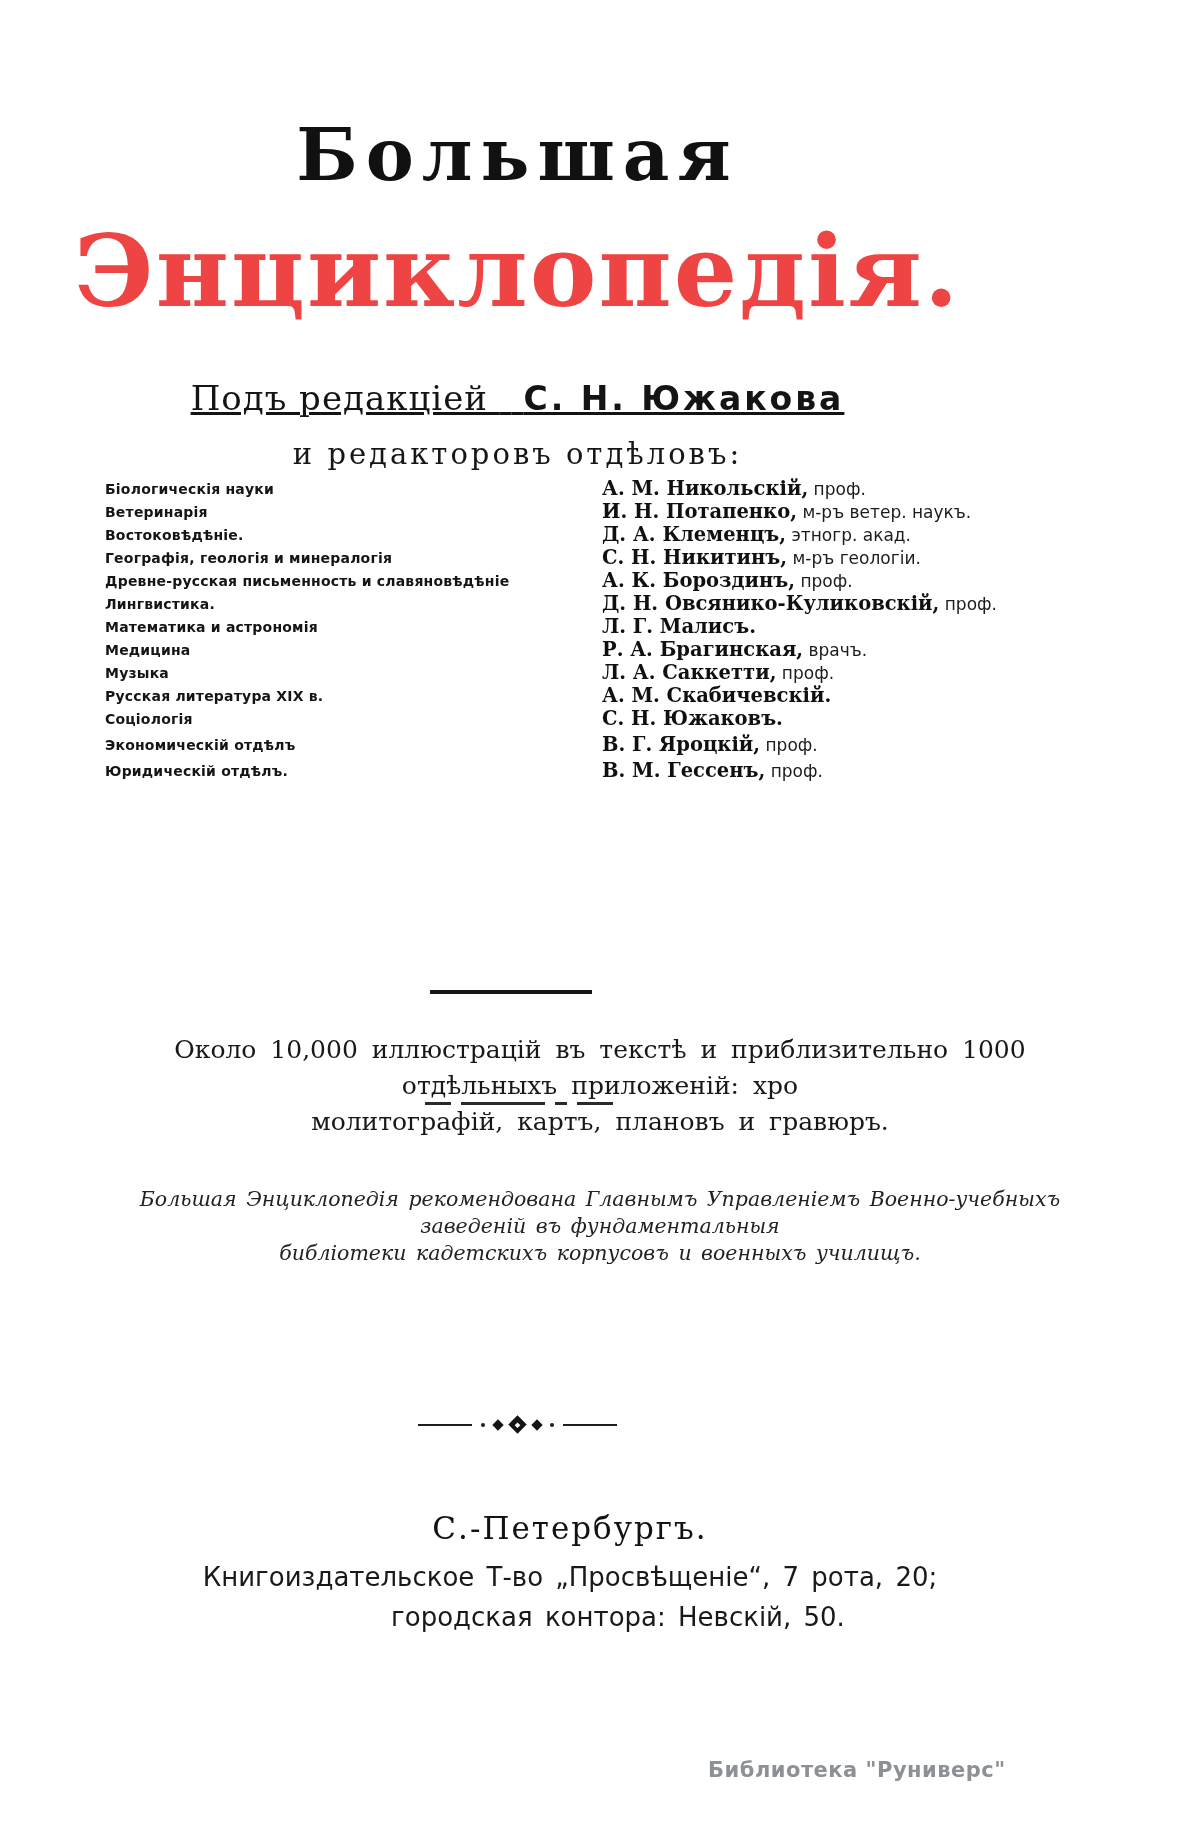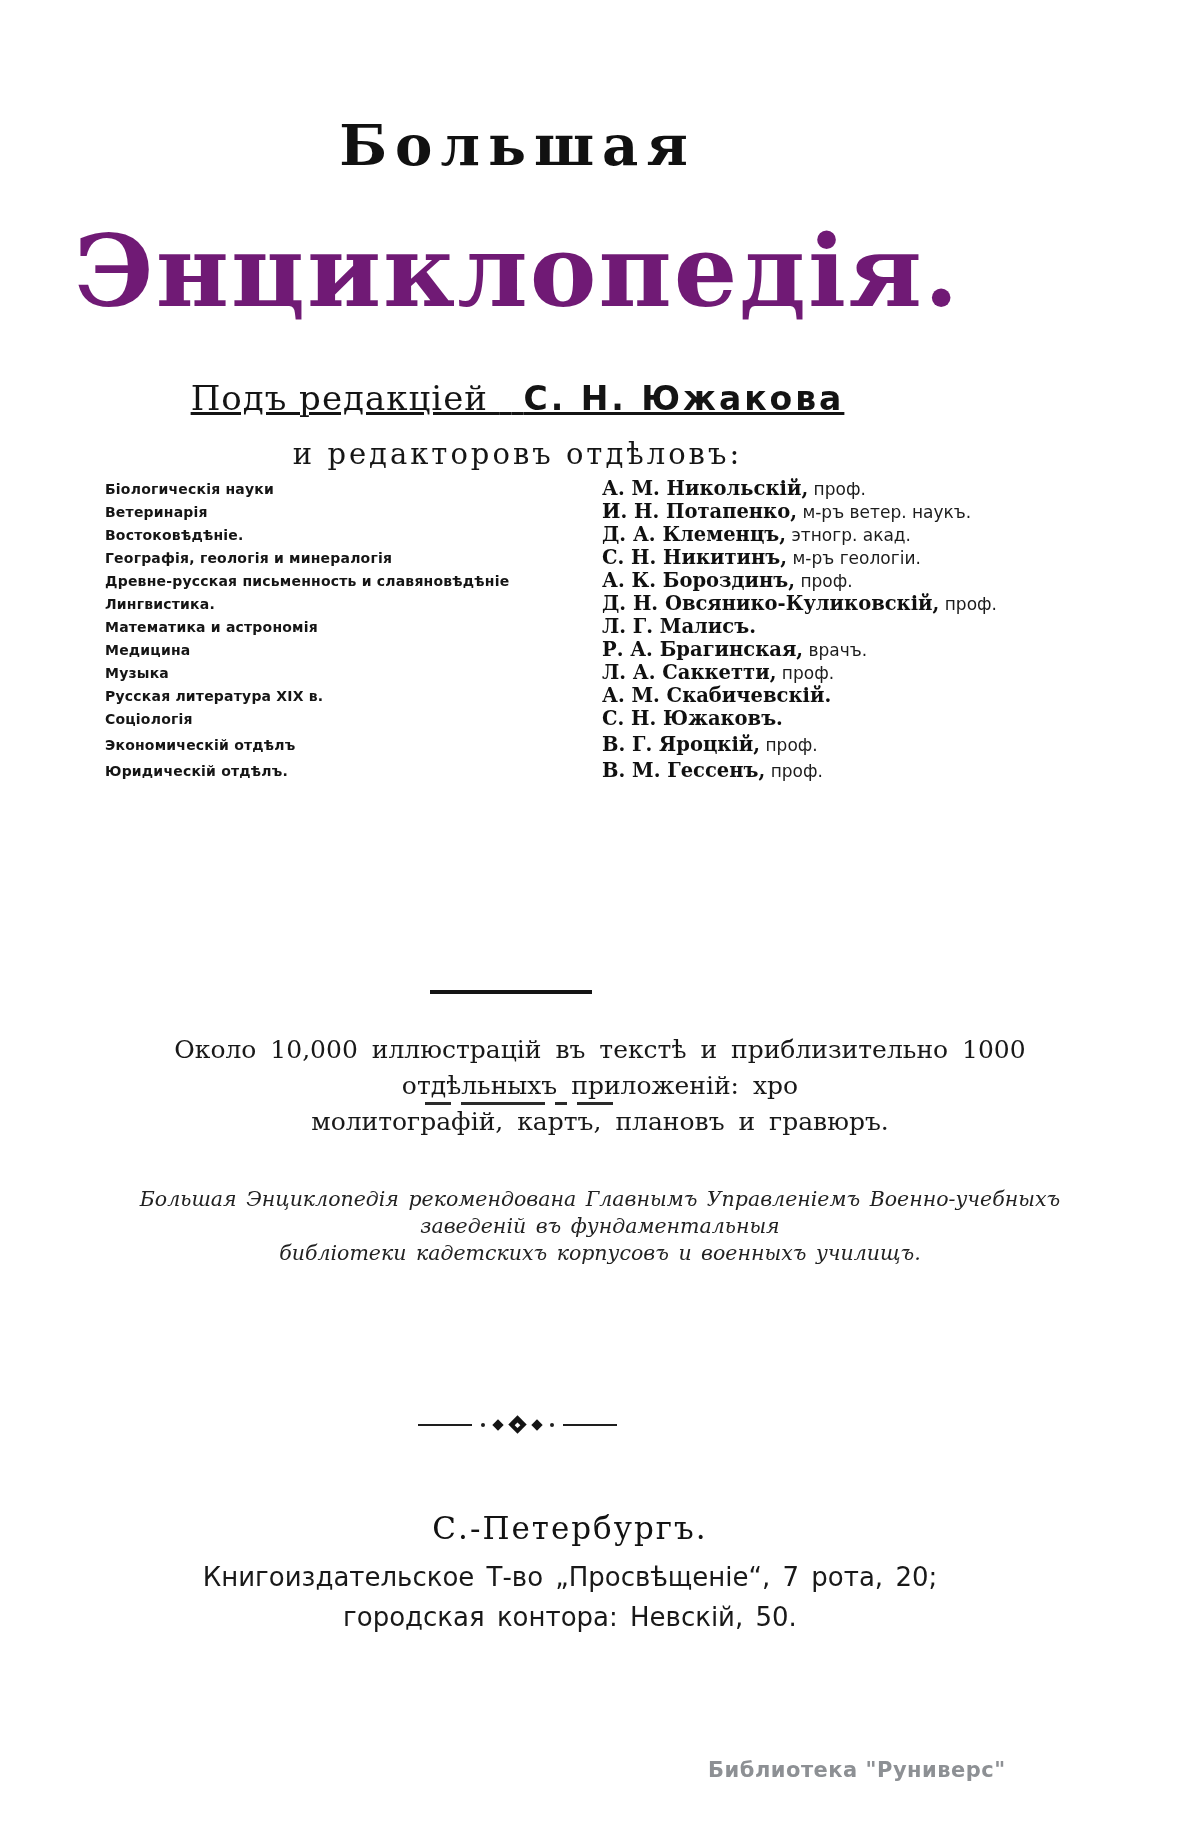--- a/index.html
+++ b/index.html
@@ -8,26 +8,26 @@
     width:1195px;height:1832px;
     background:#ffffff;
     margin:0 auto;
     overflow:hidden;
     color:#161616;
     font-family:"DejaVu Serif", serif;
   }
   .title1{
     position:absolute;left:0;top:112px;width:1035px;text-align:center;
     font-family:"DejaVu Serif", serif;font-weight:bold;
-    font-size:56px;letter-spacing:8px;color:#111;
+    font-size:72px;letter-spacing:8px;color:#111;
   }
   .title2{
     position:absolute;left:0;top:212px;width:1035px;text-align:center;
     font-family:"DejaVu Serif", serif;font-weight:bold;
-    font-size:100px;letter-spacing:2px;color:#701a75;white-space:nowrap;
+    font-size:100px;letter-spacing:2px;color:#ef4444;white-space:nowrap;
   }
   .subtitle{
     position:absolute;left:0;top:378px;width:1035px;text-align:center;
     font-size:34px;letter-spacing:1px;color:#141414;white-space:nowrap;text-decoration:underline;
   }
   .subtitle .edited-name{
     font-family:"DejaVu Sans", sans-serif;font-weight:bold;letter-spacing:3px;font-size:33px;
   }
   .sections-heading{
     position:absolute;left:0;top:437px;width:1035px;text-align:center;
@@ -86,21 +86,21 @@
   .imprint-city{
     position:absolute;left:0;top:1510px;width:1140px;text-align:center;
     font-size:31px;letter-spacing:2px;font-weight:500;color:#121212;
   }
   .imprint-publisher{
     position:absolute;left:0;top:1562px;width:1140px;text-align:center;
     font-family:"DejaVu Sans", sans-serif;font-size:26px;color:#191919;word-spacing:4px;
   }
   .imprint-office{
     position:absolute;left:0;top:1602px;width:1140px;text-align:center;
-    font-family:"DejaVu Sans", sans-serif;font-size:26px;color:#191919;word-spacing:4px;
+    font-family:"DejaVu Sans", sans-serif;font-size:26px;color:#191919;word-spacing:4px;padding-left:48px;
   }
   
   .watermark{
     position:absolute;left:708px;top:1758px;
     font-family:"DejaVu Sans", sans-serif;font-weight:bold;font-size:21px;color:#8d9094;
     letter-spacing:0.5px;
   }
 </style>
 </head>
 <body>

